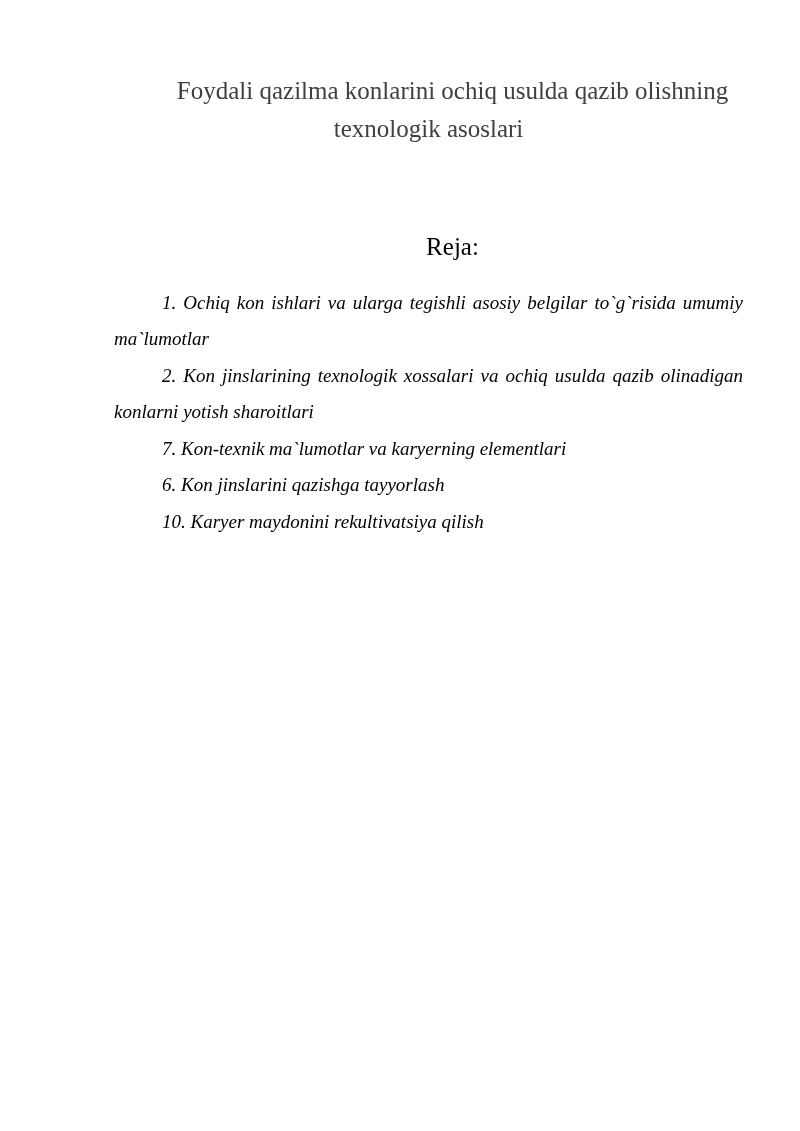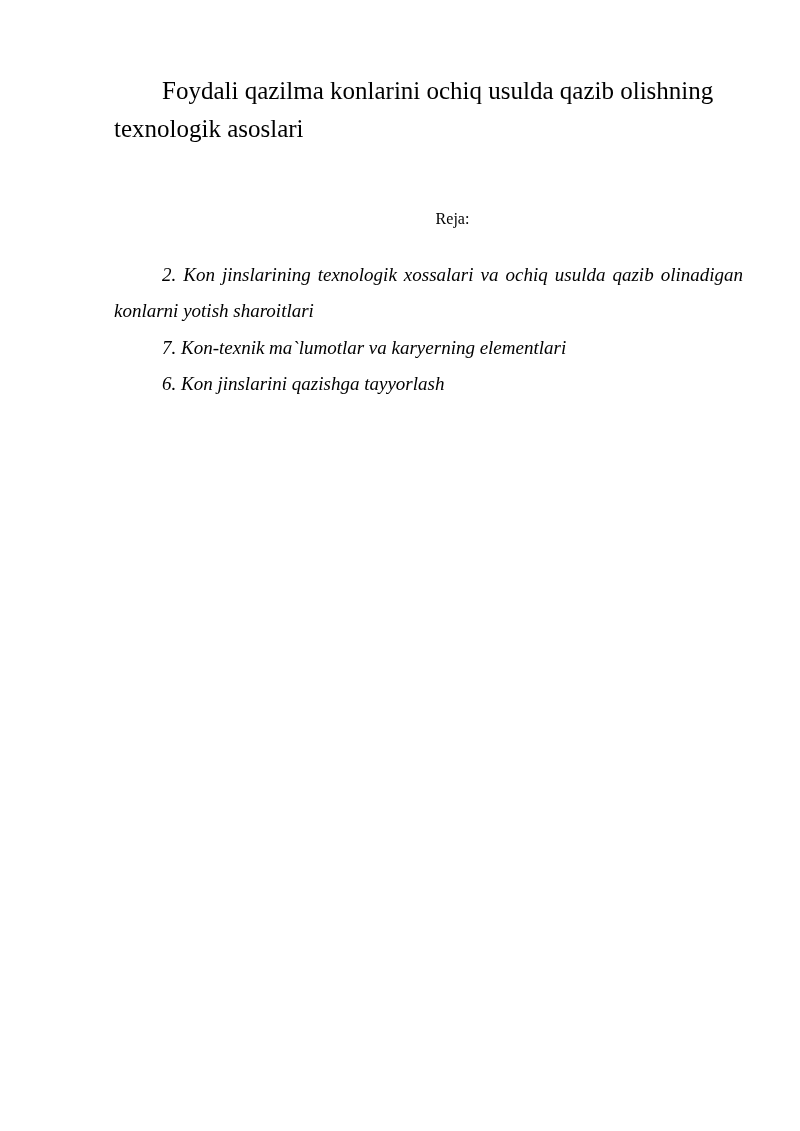--- a/index.html
+++ b/index.html
@@ -20,26 +20,27 @@
     width: 800px;
     height: 1131px;
     padding: 0 57px 0 114px;
     background: #ffffff;
   }
   .doc-title {
     margin: 72px 0 0 0;
     font-size: 25px;
     line-height: 37.5px;
     font-weight: normal;
+    text-align: center;
     text-indent: 48px;
-    color: #000000;
+    color: #404040;
   }
   .plan-heading {
-    margin: 53px 0 0 0;
-    font-size: 16px;
+    margin: 81px 0 0 0;
+    font-size: 25px;
     line-height: 37.5px;
     text-align: center;
     text-indent: 48px;
     color: #000000;
   }
   .plan-list {
     margin-top: 19px;
     font-style: italic;
     font-size: 19px;
     line-height: 36.5px;
@@ -55,18 +56,20 @@
 </head>
 <body>
 
 <div class="page">
 
   <h1 class="doc-title">Foydali qazilma konlarini ochiq usulda qazib olishning texnologik asoslari</h1>
 
   <div class="plan-heading">Reja:</div>
 
   <div class="plan-list">
+    <p>1. Ochiq kon ishlari va ularga tegishli asosiy belgilar to`g`risida umumiy ma`lumotlar</p>
     <p>2. Kon jinslarining texnologik xossalari va ochiq usulda qazib olinadigan konlarni yotish sharoitlari</p>
     <p>7. Kon-texnik ma`lumotlar va karyerning elementlari</p>
     <p>6. Kon jinslarini qazishga tayyorlash</p>
+    <p>10. Karyer maydonini rekultivatsiya qilish</p>
   </div>
 
 </div>
 
 </body></html>

